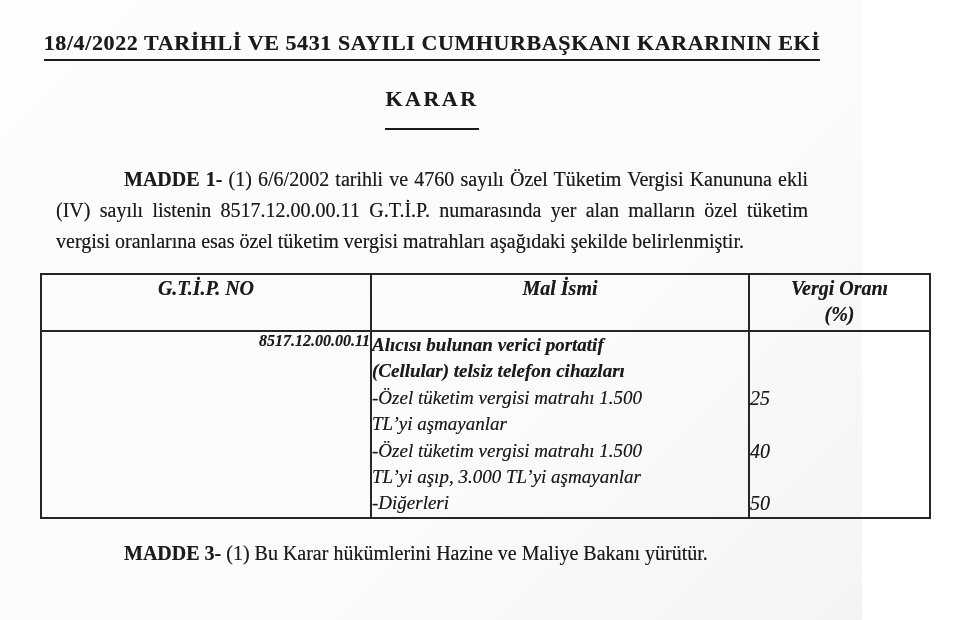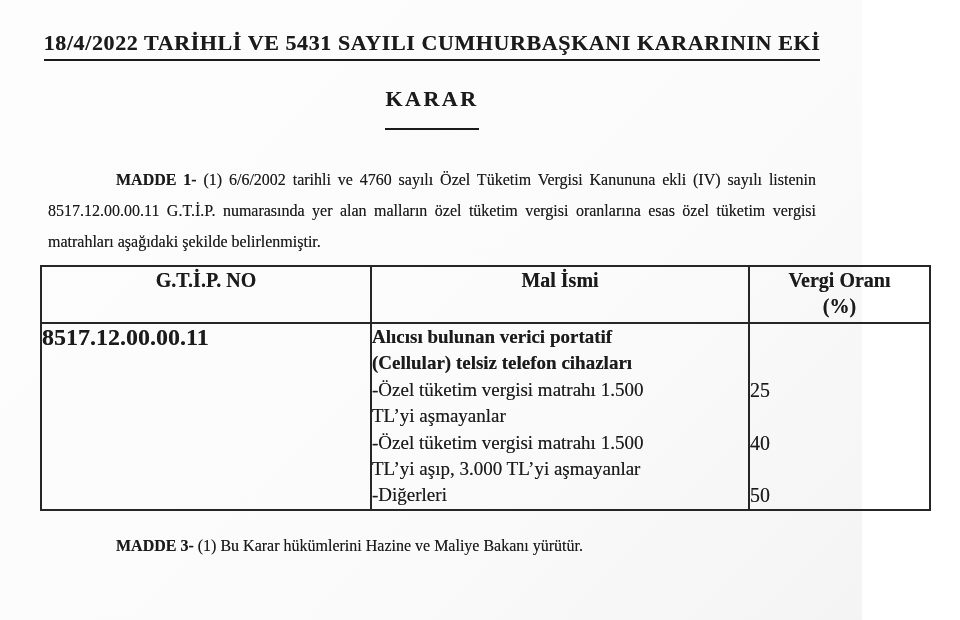--- a/index.html
+++ b/index.html
@@ -38,57 +38,59 @@
   .doc-subtitle {
     display: inline-block;
     font-size: 22px;
     font-weight: bold;
     letter-spacing: 2.5px;
     border-bottom: 2px solid #1b1b1b;
     padding-bottom: 16px;
     margin-top: 25px;
   }
   .article {
-    margin: 8px;
-    font-size: 16px;
+    margin: 16px;
+    font-size: 20px;
     line-height: 31px;
     text-align: justify;
     text-indent: 68px;
   }
   .article-1 { margin-top: 34px; }
   .bold { font-weight: bold; }
   table.tax-table {
     border-collapse: collapse;
     table-layout: fixed;
     width: 889px;
+    font-style: italic;
   }
   table.tax-table th,
   table.tax-table td {
     border: 2px solid #262626;
     padding: 0;
     vertical-align: top;
   }
   col.c1 { width: 330px; }
   col.c2 { width: 378px; }
   col.c3 { width: 181px; }
   th.hdr {
     height: 55px;
     font-size: 20px;
     font-weight: bold;
     text-align: center;
     line-height: 26px;
     padding-top: 5px;
     border-bottom-width: 3px;
   }
   td.gtip-cell {
-    font-size: 24px;
+    font-size: 16px;
     font-weight: bold;
     vertical-align: middle;
     padding-left: 13px;
     padding-bottom: 52px;
+    text-align: right;
   }
   td.goods-cell {
     padding: 7px 6px 0 10px;
     font-size: 19px;
   }
   td.rate-cell {
     padding-top: 7px;
     font-size: 20px;
     text-align: left;
   }

